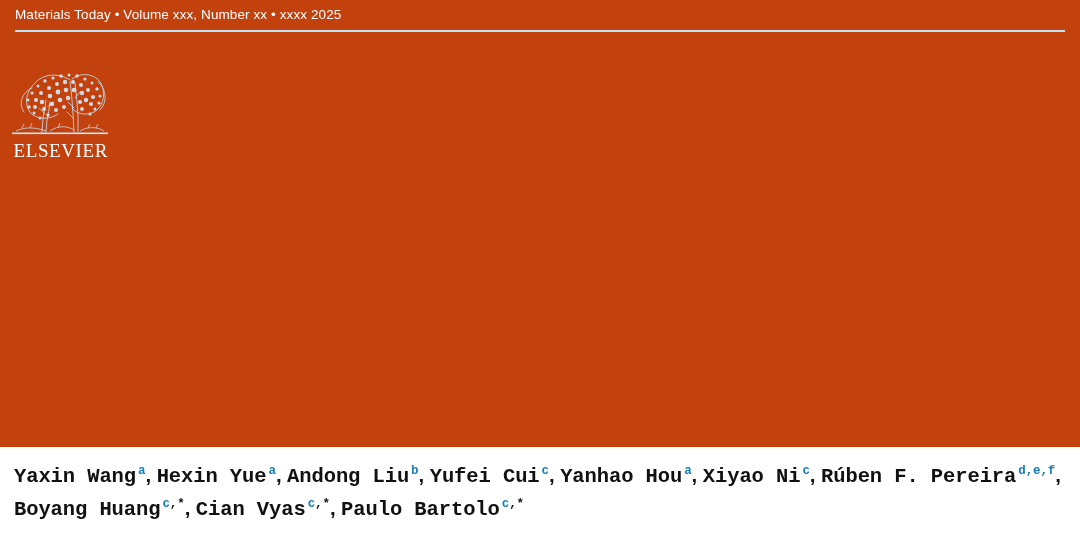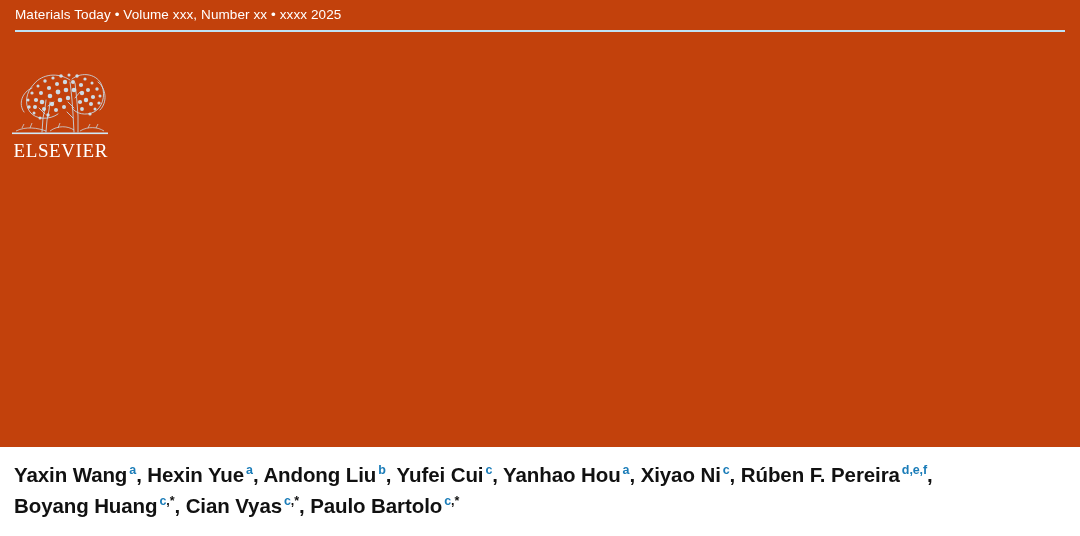--- a/index.html
+++ b/index.html
@@ -114,21 +114,21 @@
     position: absolute;
     left: 14px;
     top: 459px;
     width: 1056px;
     font-size: 20.5px;
     line-height: 31px;
     font-weight: 700;
     color: #111111;
     letter-spacing: -0.1px;
   }
-  .author-name { white-space: nowrap; }
+  .author-name { white-space: nowrap; font-family: Liberation Mono, monospace; }
   .affil {
     font-size: 12.5px;
     font-weight: 700;
     color: #1a7cb8;
     vertical-align: super;
     line-height: 0;
     margin-left: 2px;
   }
   .affil .star {
     color: #111111;

